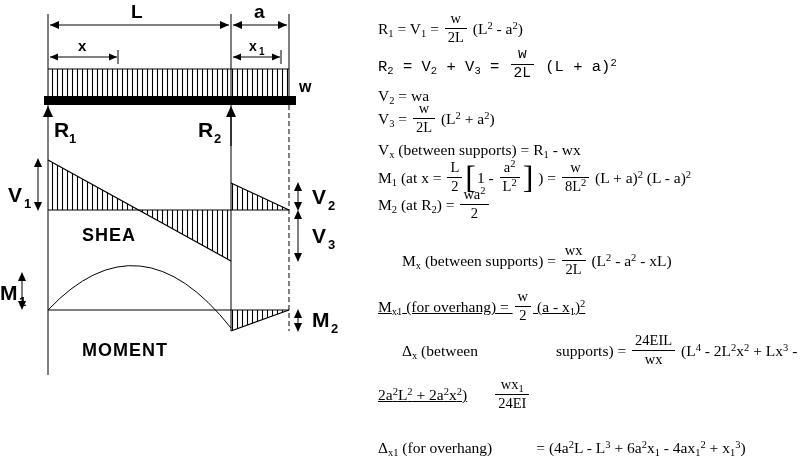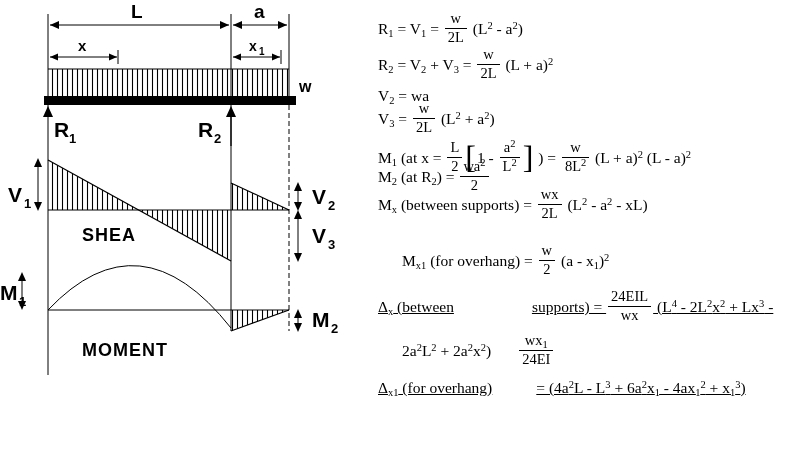--- a/index.html
+++ b/index.html
@@ -9,21 +9,21 @@
   }
   #diagram{position:absolute;left:0;top:0;}
   .ln{stroke:#000;stroke-width:1.2;fill:none;}
   .thin{stroke:#000;stroke-width:1;fill:none;}
   .dash{stroke:#000;stroke-width:1;fill:none;stroke-dasharray:5 3;}
   .ah{fill:#000;stroke:none;}
   .slbl{font-family:"Liberation Sans", sans-serif;font-weight:bold;fill:#000;}
   #formulas{position:absolute;left:378px;top:1px;width:427px;height:467px;font-size:15.5px;}
   .fl{position:absolute;left:0;white-space:nowrap;}
   #formulas .fl:nth-child(1){top:12px;}
-  #formulas .fl:nth-child(2){top:48px;}
+  #formulas .fl:nth-child(2){top:48px;font-family:Liberation Mono, monospace;}
   #formulas .fl:nth-child(3){top:86px;}
   #formulas .fl:nth-child(4){top:102px;}
   #formulas .fl:nth-child(5){top:140px;}
   #formulas .fl:nth-child(6){top:160px;}
   #formulas .fl:nth-child(7){top:188px;}
   #formulas .fl:nth-child(8){top:244px;margin-left:24px;}
   #formulas .fl:nth-child(9){top:290px;text-decoration:underline;}
   #formulas .fl:nth-child(10){top:334px;margin-left:24px;}
   #formulas .fl:nth-child(11){top:378px;text-decoration:underline;}
   #formulas .fl:nth-child(12){top:410px;margin-top:28px;}
@@ -163,20 +163,21 @@
 
     <text class="slbl" font-size="18" letter-spacing="1" x="82" y="356">MOMENT</text>
   </g>
 </svg>
 
 <div id="formulas">
     <div class="fl">R<sub>1</sub> = V<sub>1</sub> = <span class="frac"><span class="fnum">w</span><span class="fden">2L</span></span> (L<sup>2</sup> - a<sup>2</sup>)</div>
     <div class="fl">R<sub>2</sub> = V<sub>2</sub> + V<sub>3</sub> = <span class="frac"><span class="fnum">w</span><span class="fden">2L</span></span> (L + a)<sup>2</sup></div>
     <div class="fl">V<sub>2</sub> = wa</div>
     <div class="fl">V<sub>3</sub> = <span class="frac"><span class="fnum">w</span><span class="fden">2L</span></span> (L<sup>2</sup> + a<sup>2</sup>)</div>
+    <div class="fl">V<sub>x</sub> (between supports) = R<sub>1</sub> - wx</div>
     <div class="fl">M<sub>1</sub> (at x = <span class="frac"><span class="fnum">L</span><span class="fden">2</span></span><span class="bigb">[</span>1 - <span class="frac"><span class="fnum">a<sup>2</sup></span><span class="fden">L<sup>2</sup></span></span><span class="bigb">]</span> ) = <span class="frac"><span class="fnum">w</span><span class="fden">8L<sup>2</sup></span></span> (L + a)<sup>2</sup> (L - a)<sup>2</sup></div>
     <div class="fl">M<sub>2</sub> (at R<sub>2</sub>) = <span class="frac"><span class="fnum">wa<sup>2</sup></span><span class="fden">2</span></span></div>
     <div class="fl">M<sub>x</sub> (between supports) = <span class="frac"><span class="fnum">wx</span><span class="fden">2L</span></span> (L<sup>2</sup> - a<sup>2</sup> - xL)</div>
     <div class="fl">M<sub>x1</sub> (for overhang) = <span class="frac"><span class="fnum">w</span><span class="fden">2</span></span> (a - x<sub>1</sub>)<sup>2</sup></div>
     <div class="fl">Δ<sub>x</sub> (between<span class="hsp" style="width: 78px;"></span>supports) = <span class="frac"><span class="fnum">24EIL</span><span class="fden">wx</span></span> (L<sup>4</sup> - 2L<sup>2</sup>x<sup>2</sup> + Lx<sup>3</sup> -</div>
     <div class="fl">2a<sup>2</sup>L<sup>2</sup> + 2a<sup>2</sup>x<sup>2</sup>)<span class="hsp" style="width: 26px;"></span><span class="frac"><span class="fnum">wx<sub>1</sub></span><span class="fden">24EI</span></span></div>
     <div class="fl">Δ<sub>x1</sub> (for overhang)<span class="hsp" style="width: 44px;"></span>= (4a<sup>2</sup>L - L<sup>3</sup> + 6a<sup>2</sup>x<sub>1</sub> - 4ax<sub>1</sub><sup>2</sup> + x<sub>1</sub><sup>3</sup>)</div>
   </div>
 
 </body></html>

